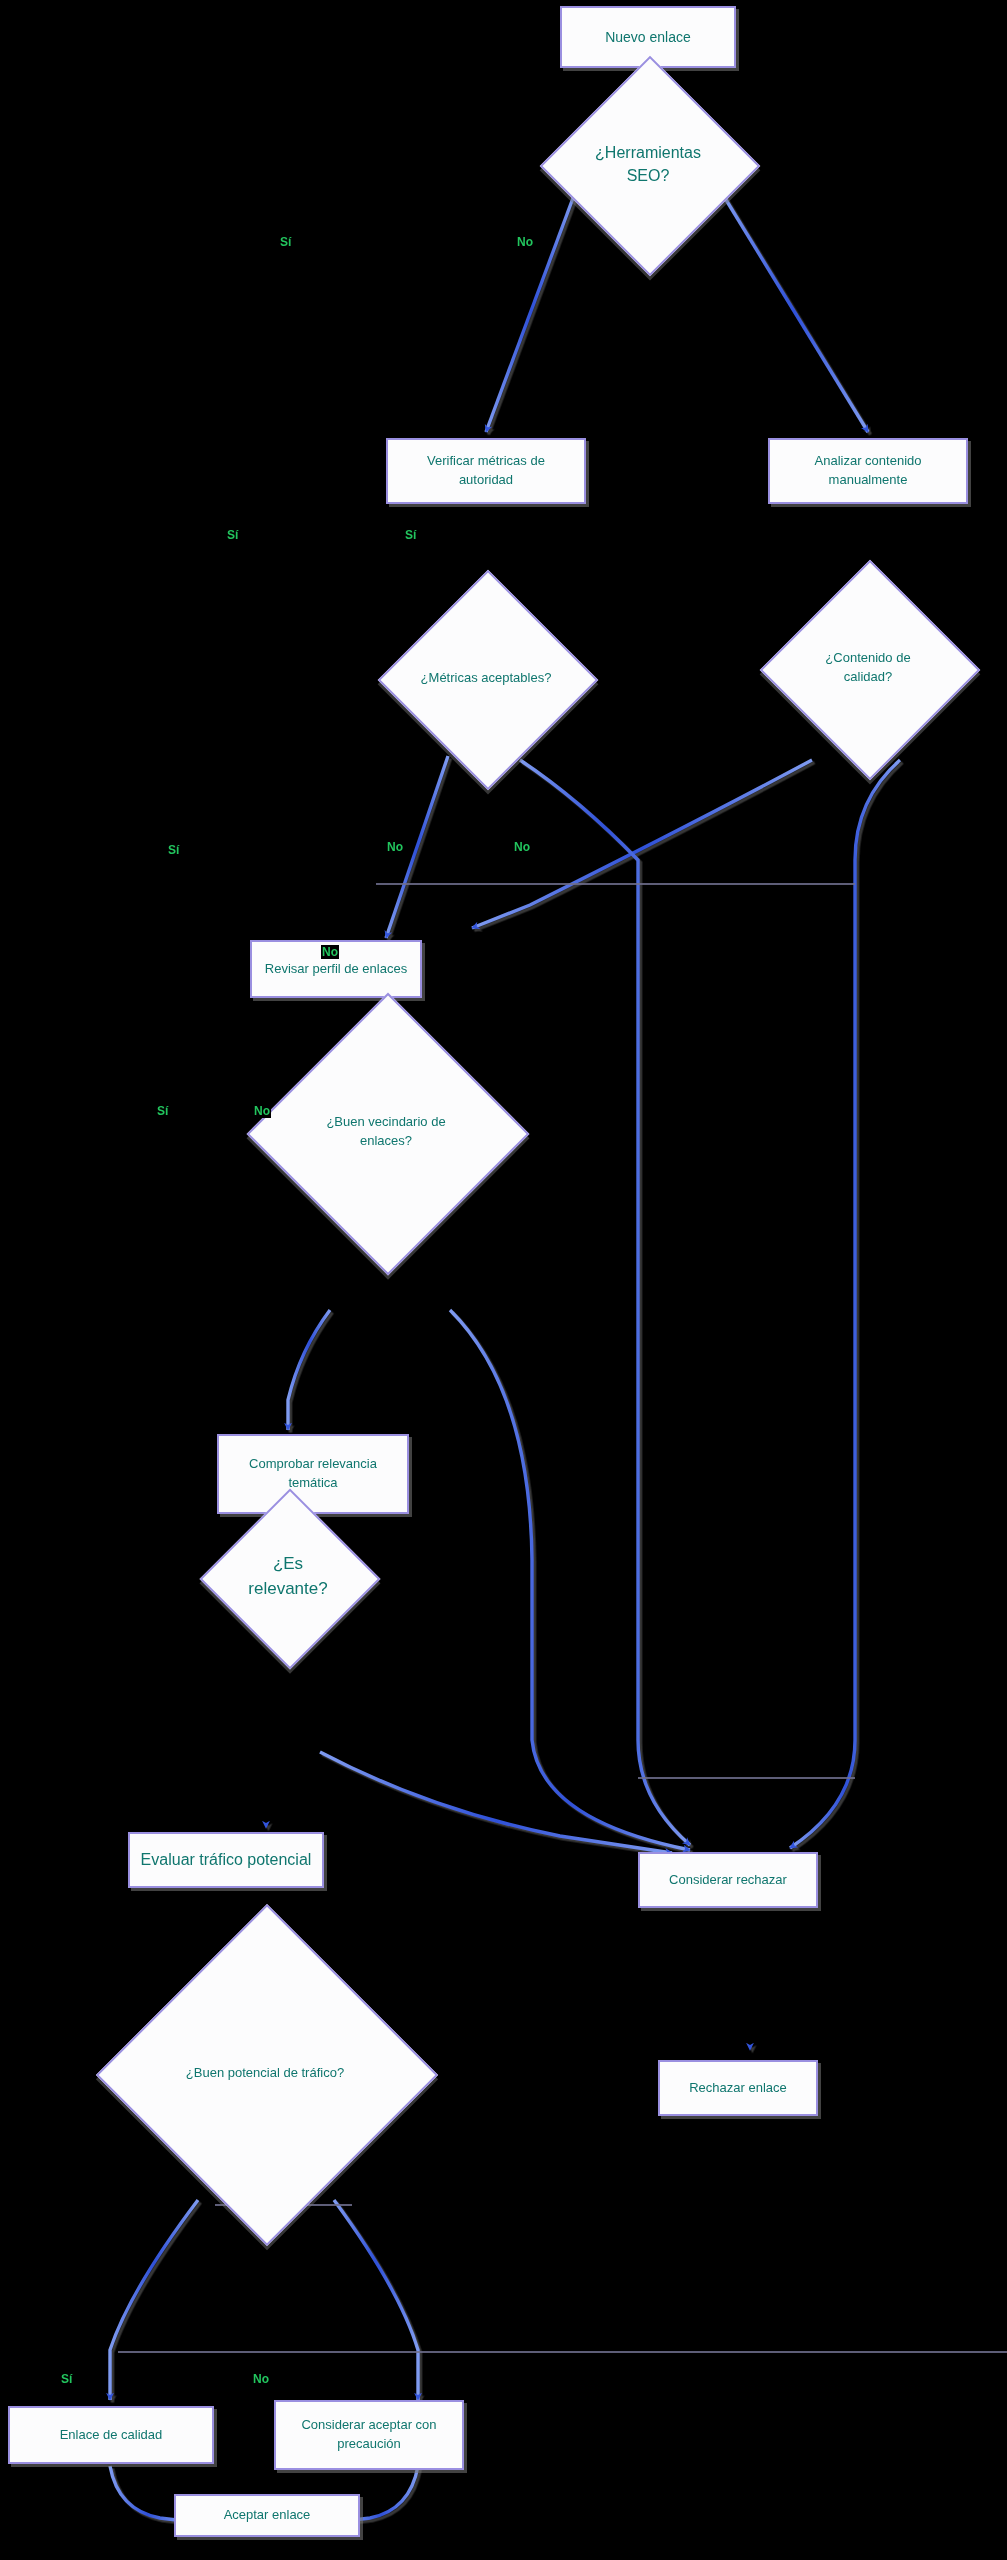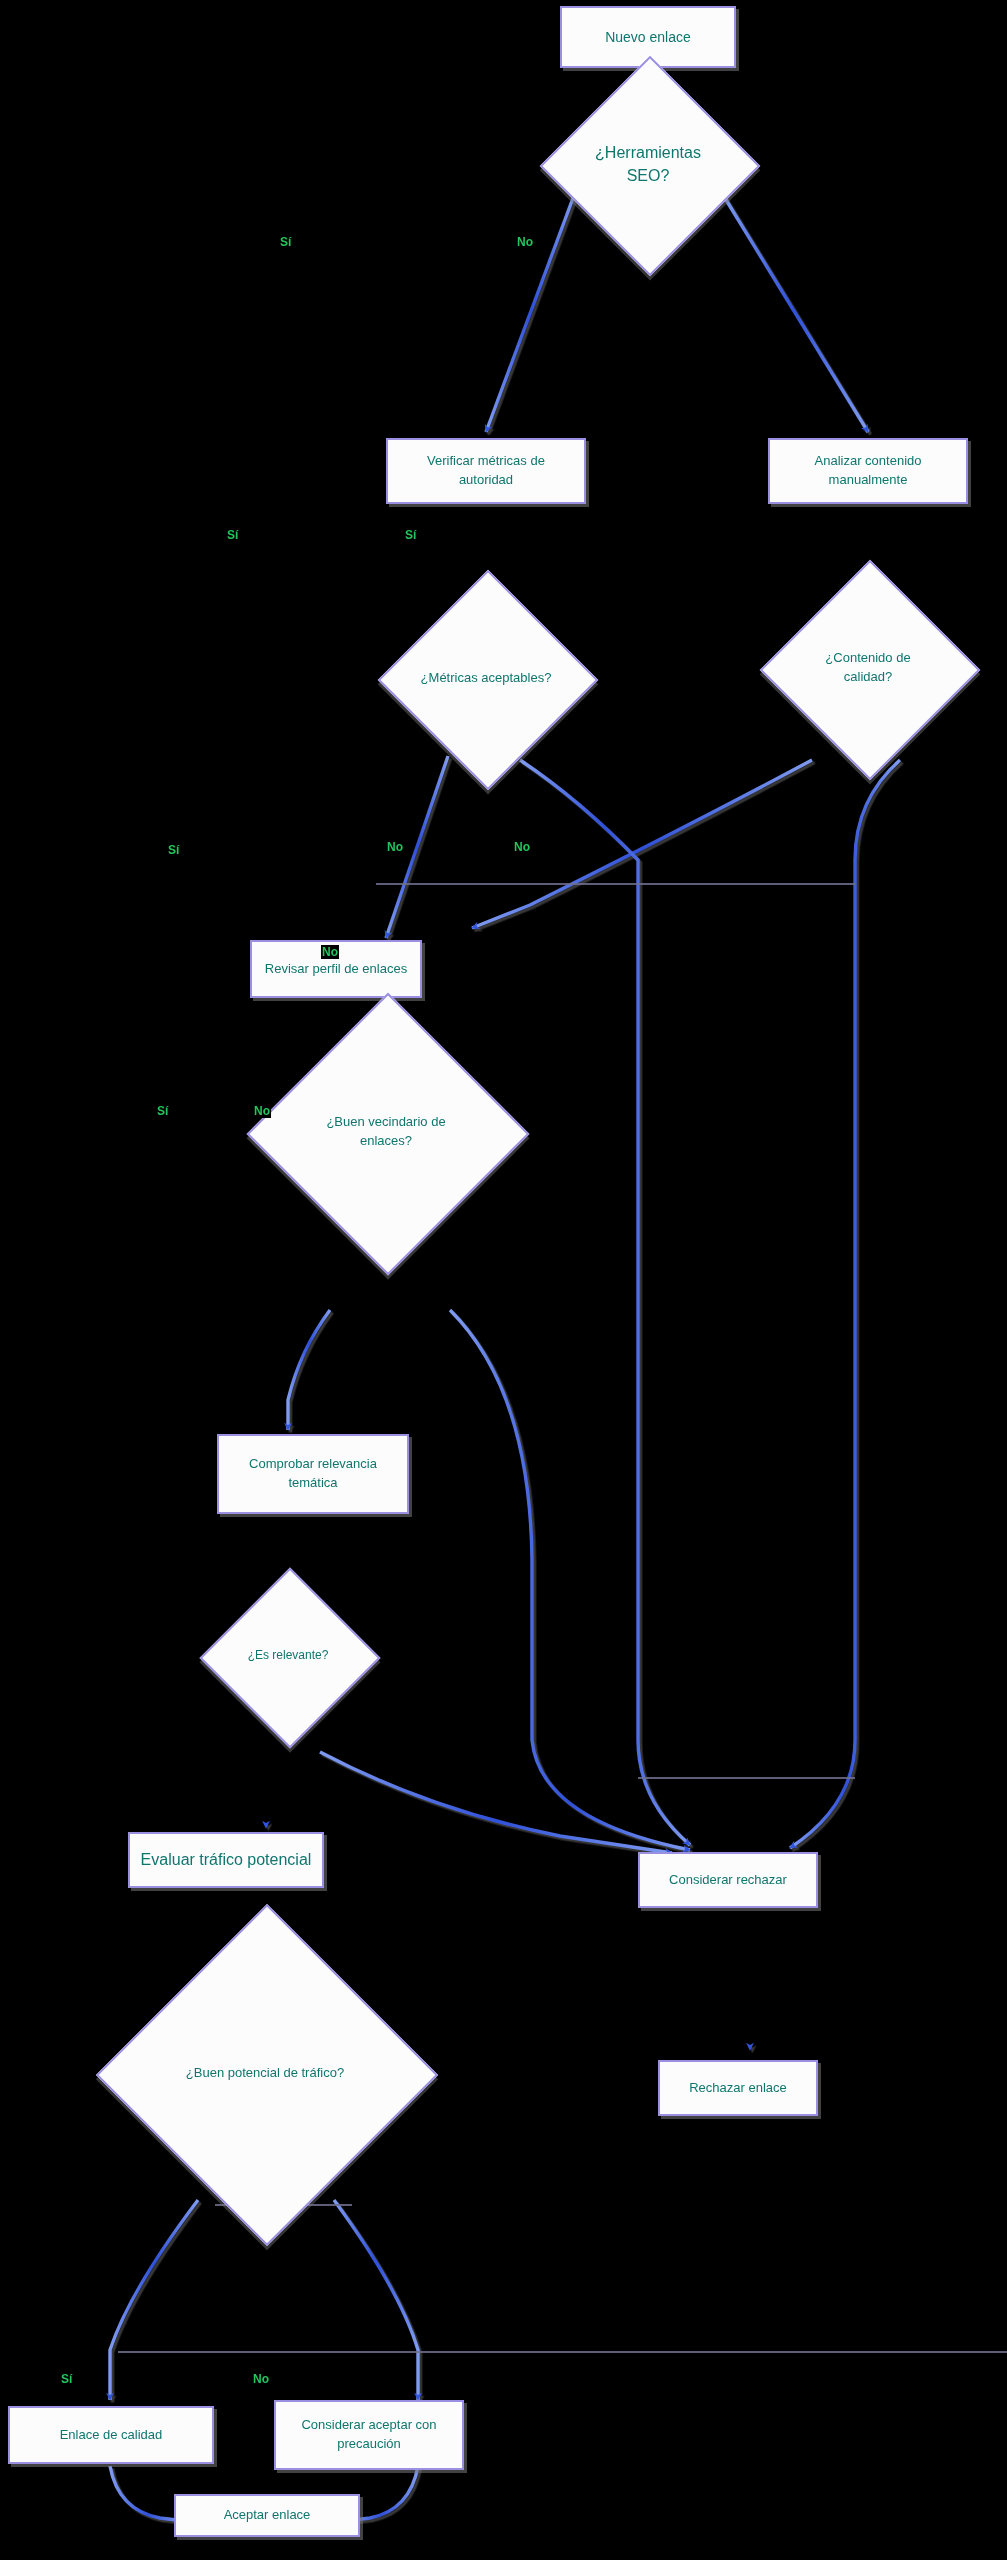--- a/index.html
+++ b/index.html
@@ -144,21 +144,21 @@
     </span>
   </div>
 
   <div class="node proc" style="left:182px;top:1434px;width:192px;height:80px;font-size:13px;margin-left:35px;">
     <span class="lbl">
       <span>Comprobar relevancia</span><br>
       <span>temática</span>
     </span>
   </div>
 
-  <div class="node dec" style="left:226px;top:1594px;width:124px;height:124px;font-size:12px;">
+  <div class="node dec" style="left:226px;top:1515px;width:124px;height:124px;font-size:17px;">
     <span class="dshape"></span>
     <span class="lbl">¿Es relevante?</span>
   </div>
 
   <div class="node proc" style="left:128px;top:1832px;width:196px;height:56px;font-size:16px;">
     <span class="lbl">Evaluar tráfico potencial</span>
   </div>
 
   <div class="node proc" style="left:638px;top:1852px;width:180px;height:56px;font-size:13px;">
     <span class="lbl">Considerar rechazar</span>

